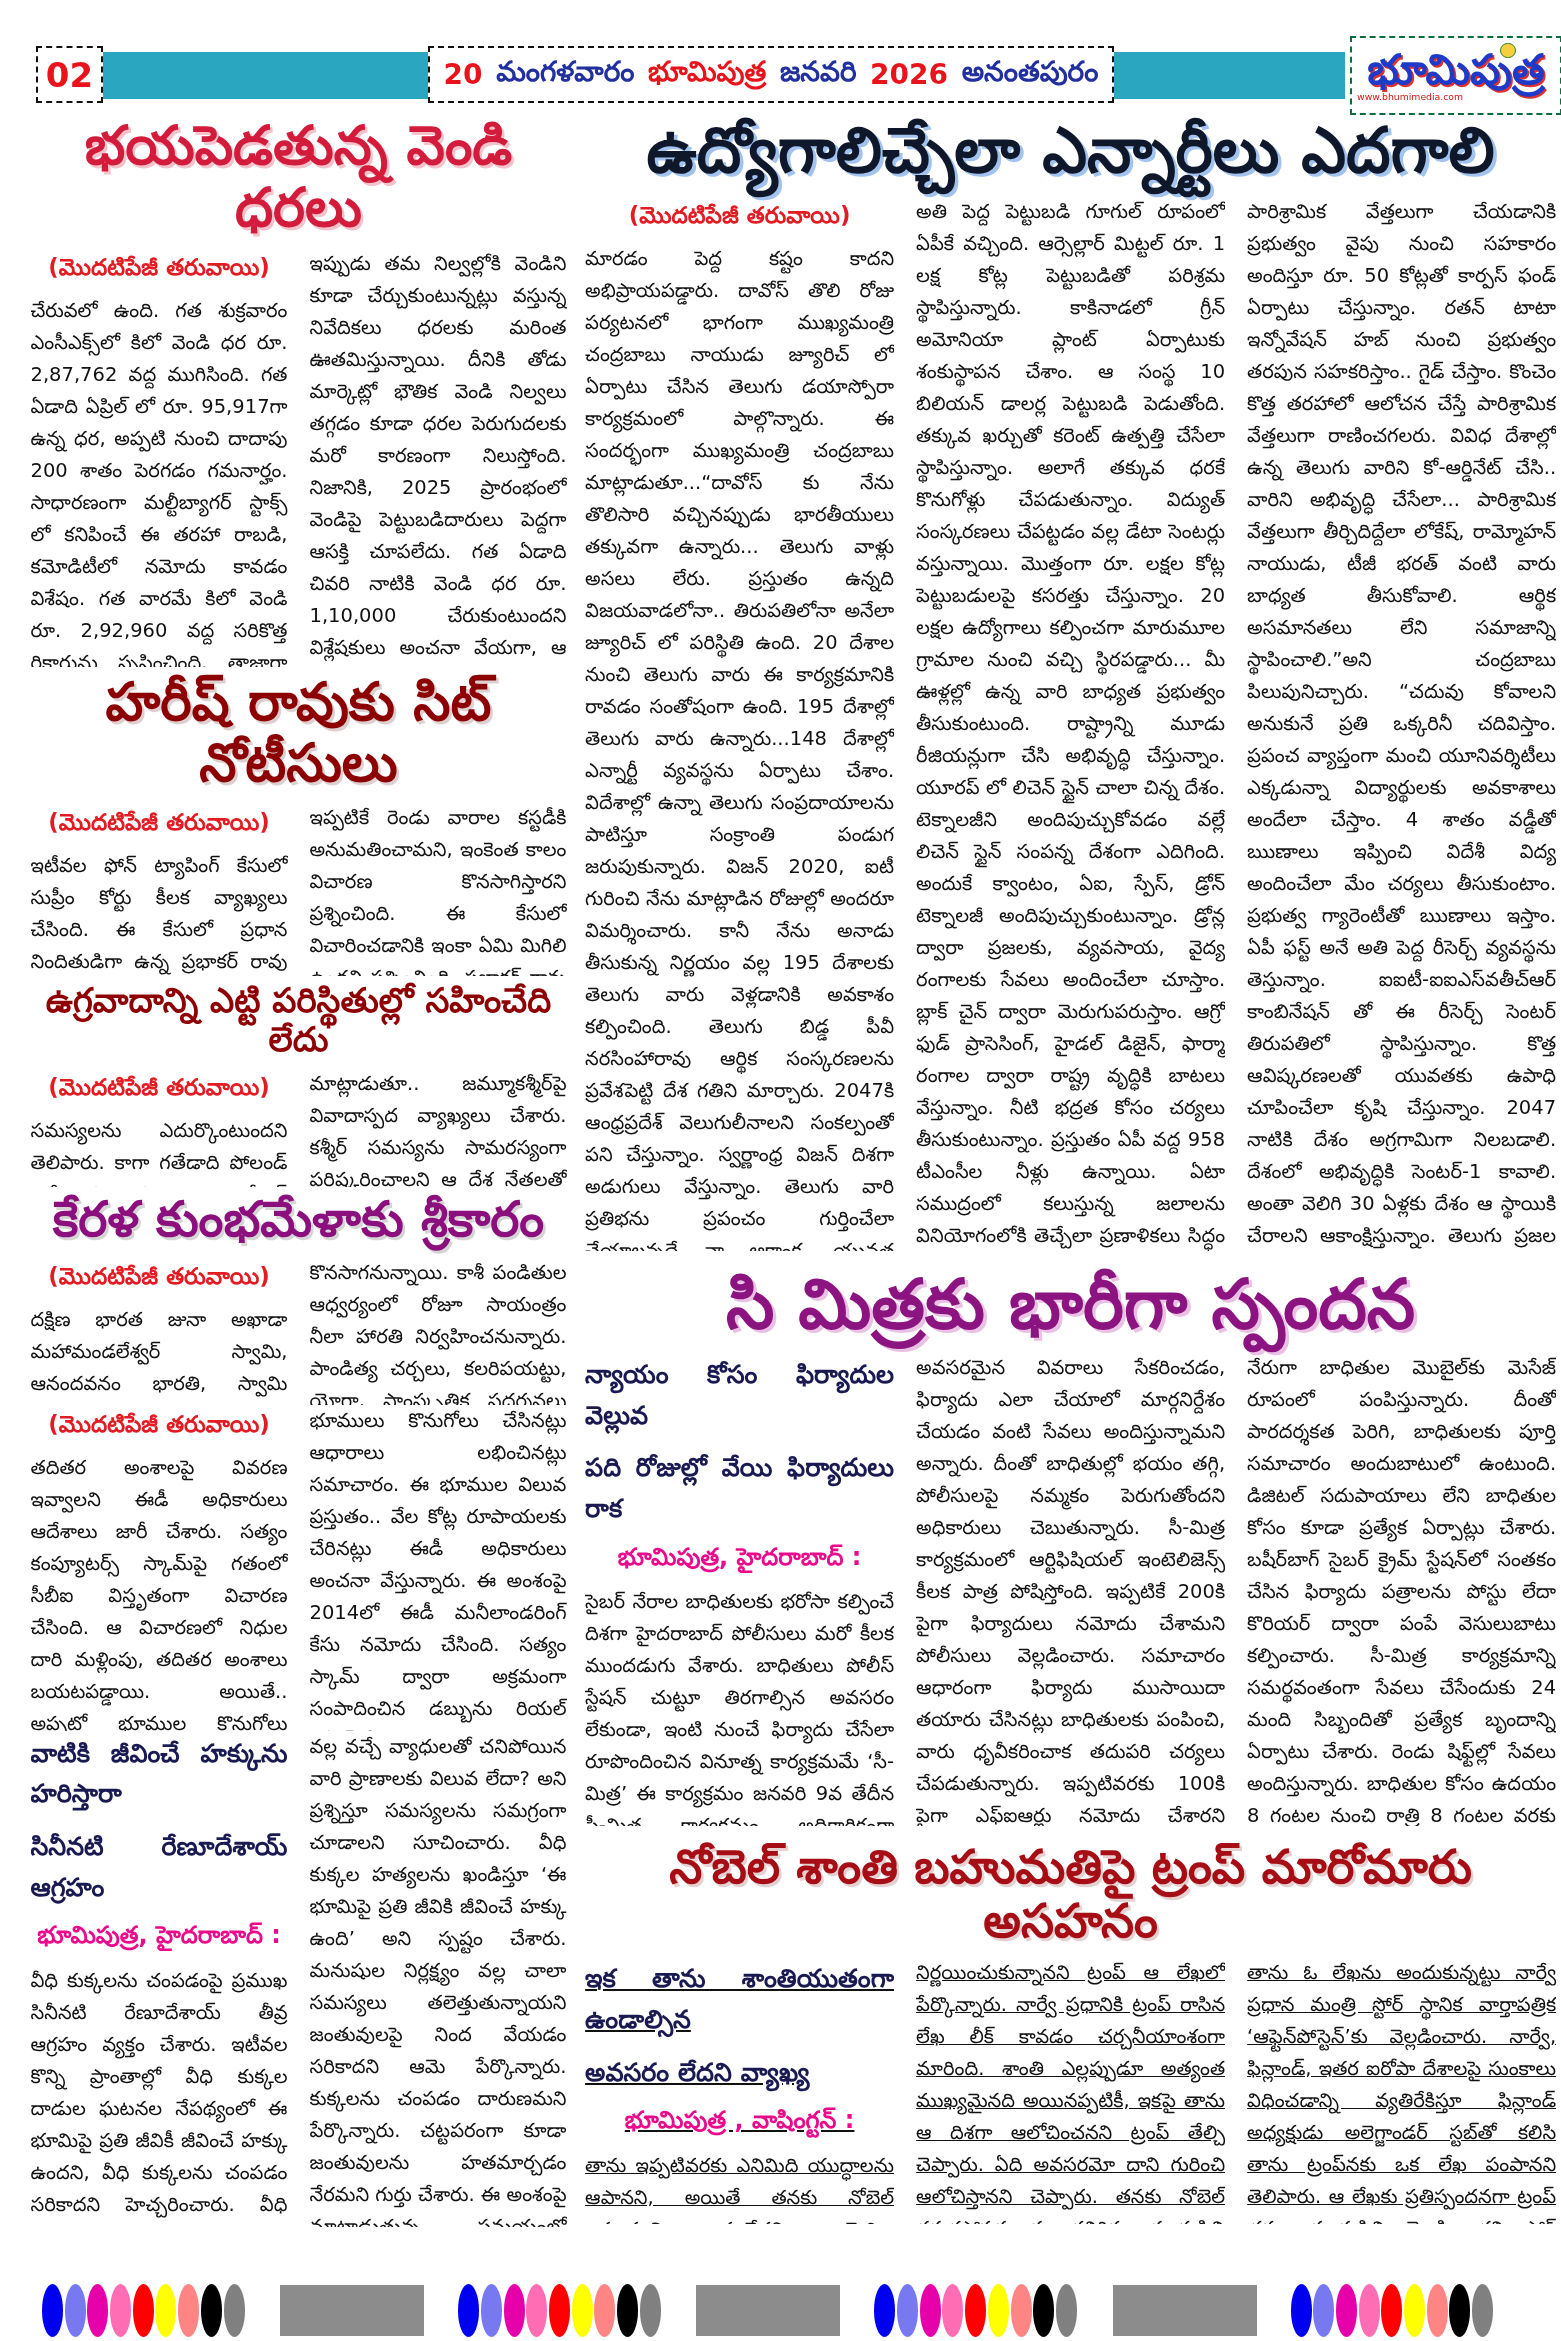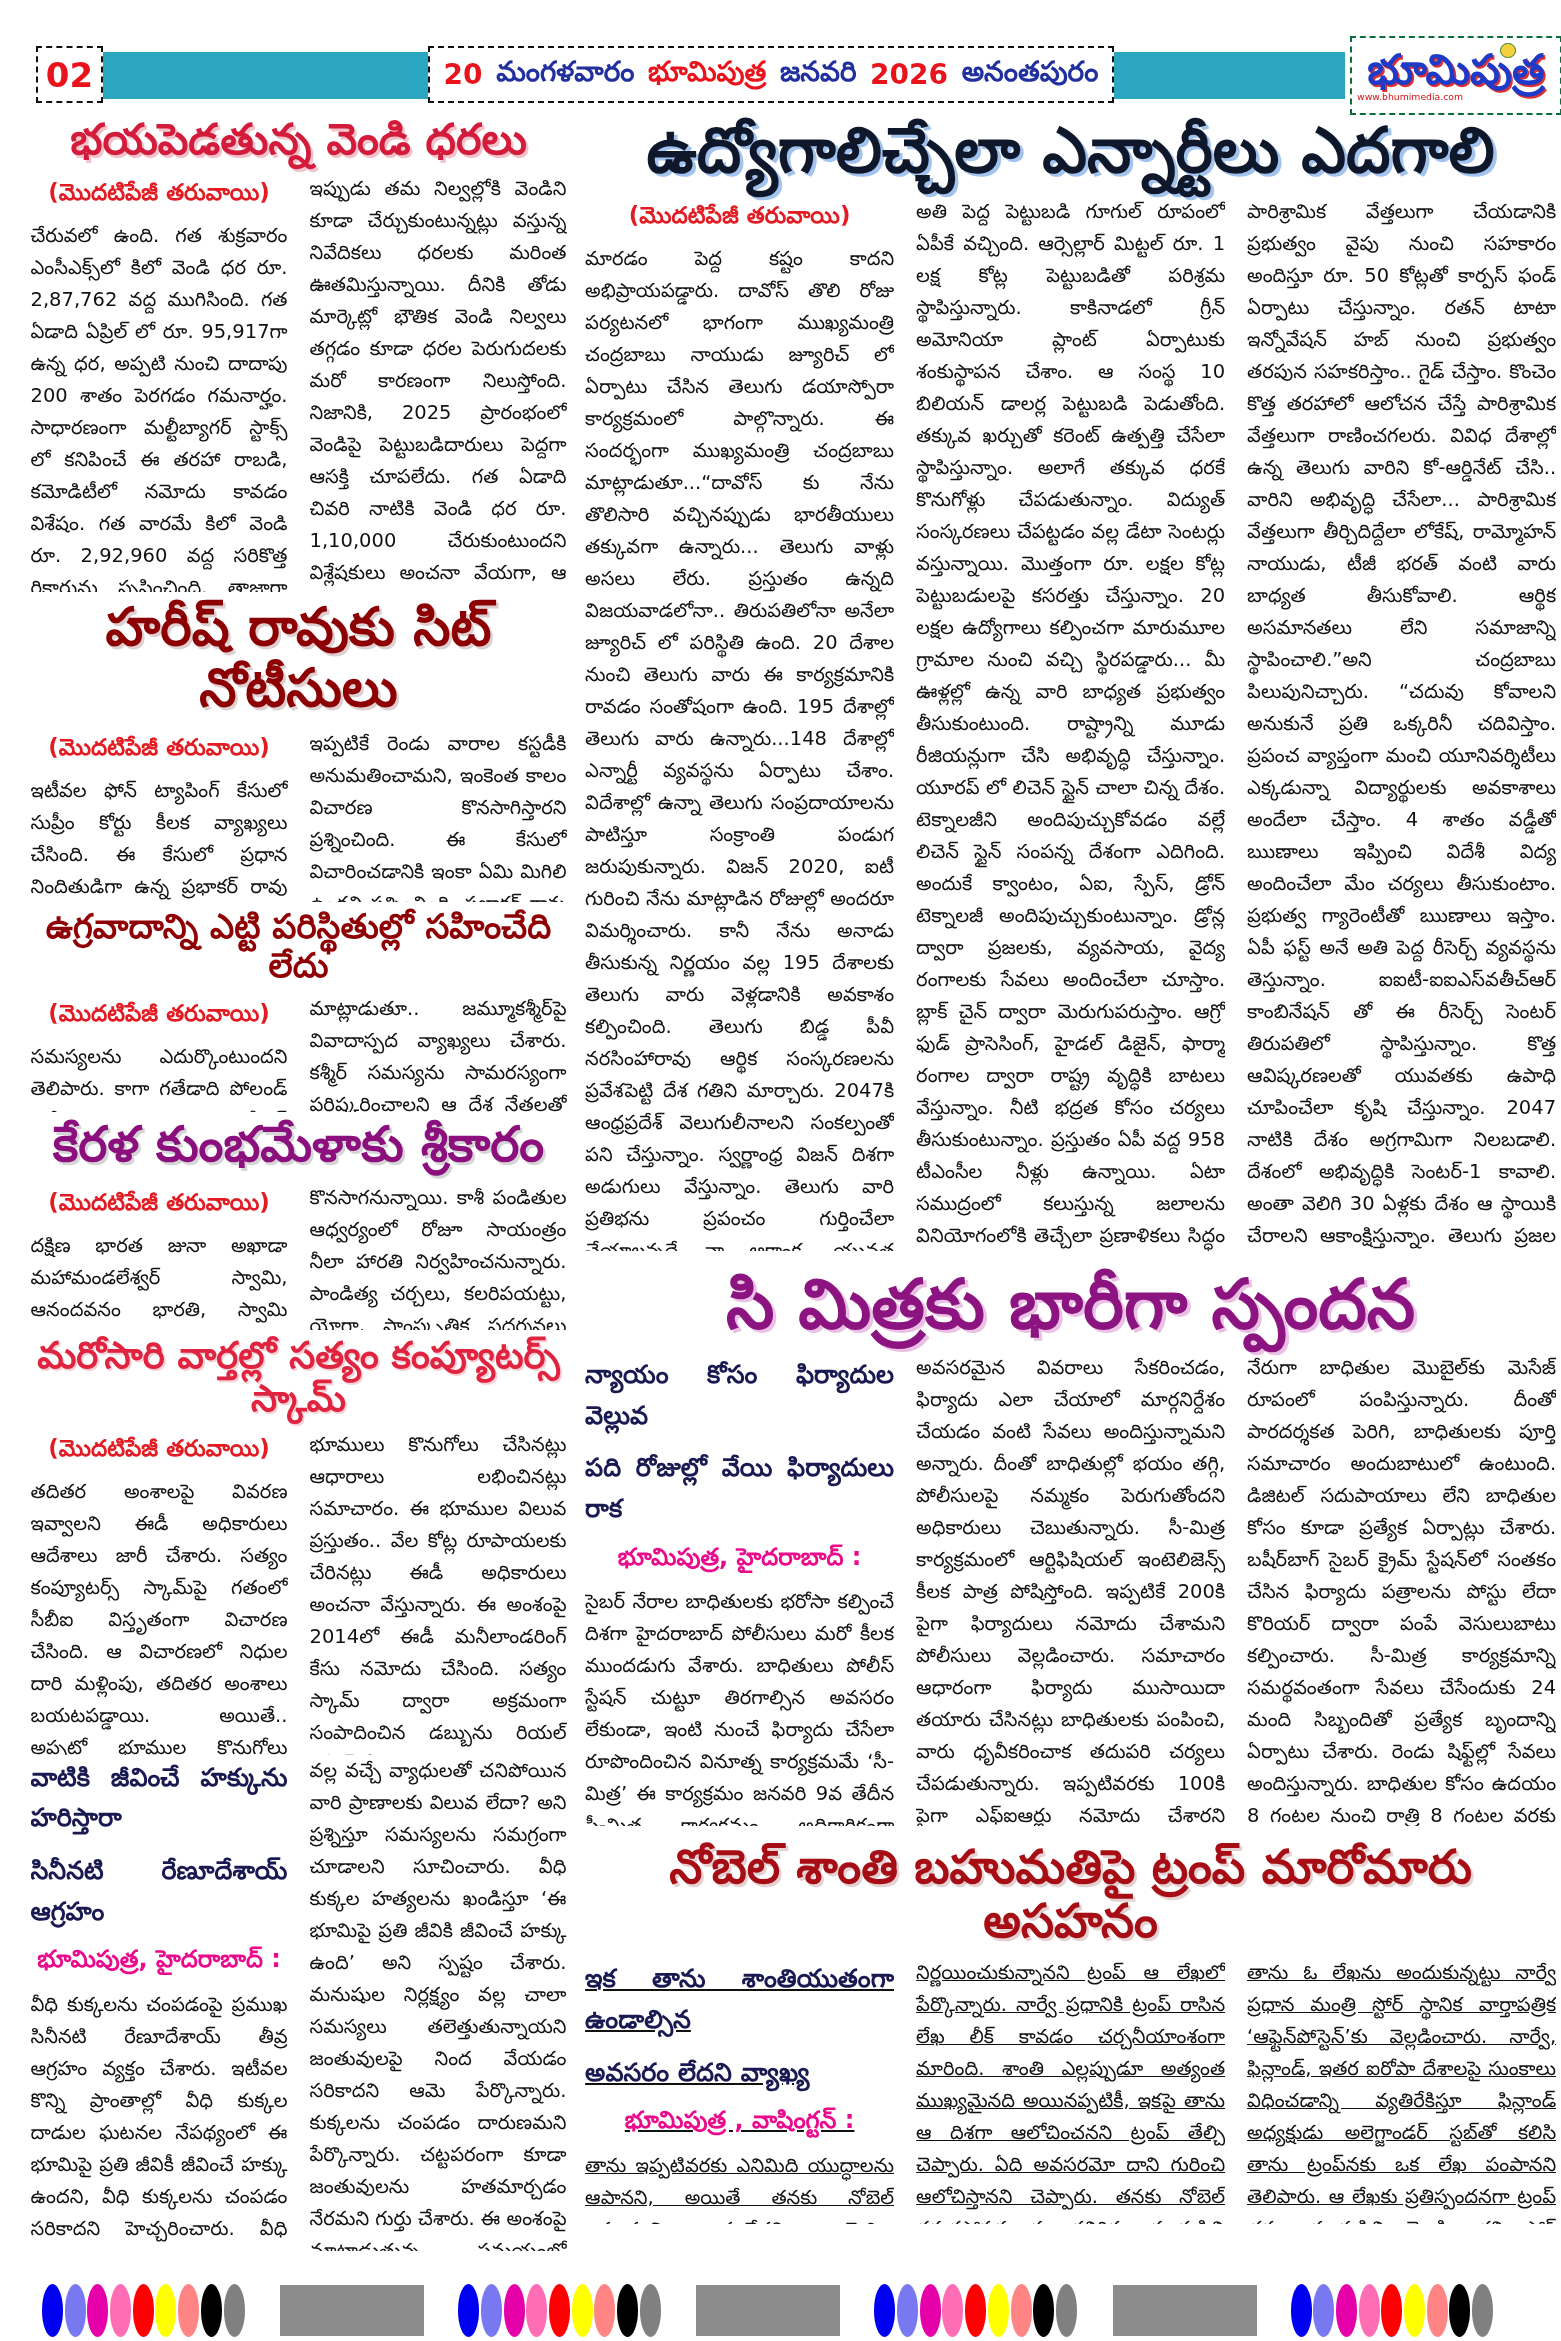--- a/index.html
+++ b/index.html
@@ -20,21 +20,21 @@
               text-shadow:1.7px 1.7px 0 #e03030;}
   .logo-web{font-size:9.3px;color:#d01616;align-self:flex-start;margin-left:5.1px;}
   .globe{position:absolute;top:5.1px;right:44px;width:13.6px;height:13.6px;border-radius:50%;
          background:#f4d03f;border:1.7px solid #2b7a2b;}
   
   .main{position:absolute;top:110px;left:30.5px;width:1525px;display:flex;gap:18.6px;}
   .col-left{width:536px;flex:none;}
   .col-right{width:971px;flex:none;}
   .article{width:100%;overflow:hidden;}
   .headline{text-align:center;font-weight:bold;line-height:1.15;margin:5.1px 0 8.5px 0;}
-  .hl-silver{font-size:43px;color:#D31C3C;text-shadow:2.5px 2.5px 0 rgba(230,120,140,.45);}
+  .hl-silver{font-size:54px;color:#D31C3C;text-shadow:2.5px 2.5px 0 rgba(230,120,140,.45);}
   .hl-harish{font-size:53px;color:#8C0003;text-shadow:2.5px 2.5px 0 rgba(160,120,120,.35);}
   .hl-terror{font-size:34px;color:#8F0005;text-align:center;}
   .hl-kerala{font-size:49px;color:#8C0F7E;text-shadow:2.5px 2.5px 0 rgba(150,150,150,.4);}
   .hl-satyam{font-size:37px;color:#E0243F;text-shadow:1.7px 1.7px 0 rgba(240,160,170,.5);}
   .hl-dogs{font-size:44px;color:#E0244A;text-shadow:1.7px 1.7px 0 rgba(240,160,170,.5);}
   .hl-nri{font-size:63px;color:#0f172a;text-shadow:3.4px 3.4px 0 rgba(140,180,235,.8);}
   .hl-cmitra{font-size:69px;color:#8C1480;text-shadow:3.4px 3.4px 0 rgba(220,150,210,.6);}
   .hl-trump{font-size:47px;color:#A60D15;text-shadow:2.5px 2.5px 0 rgba(190,140,140,.4);}
   .cont-note{color:#E31B23;font-weight:bold;font-size:23px;text-align:center;margin:3.4px 0 12px 0;}
   .bold-subhead{color:#1A1A52;font-weight:bold;font-size:25.4px;line-height:1.6;margin:1.7px 0 12px 0;}
@@ -130,21 +130,20 @@
             <div class="cont-note">(మొదటిపేజీ తరువాయి)</div>
             <span>దక్షిణ భారత జునా అఖాడా మహామండలేశ్వర్ స్వామి, ఆనందవనం భారతి, స్వామి అభినవ బాలానంద బైరవ నేతృత్వంలో ఈ కార్యక్రమాలు</span>
           </div>
           <div class="tcol">
             <span>కొనసాగనున్నాయి. కాశీ పండితుల ఆధ్వర్యంలో రోజూ సాయంత్రం నీలా హారతి నిర్వహించనున్నారు. పాండిత్య చర్చలు, కలరిపయట్టు, యోగా, సాంస్కృతిక ప్రదర్శనలు ఏర్పాటు చేశారు.</span>
           </div>
         </div>
       </div>
 
       <div class="article satyam">
-        <div class="headline hl-satyam">మరోసారి వార్తల్లో సత్యం కంప్యూటర్స్ స్కామ్</div>
         <div class="cols">
           <div class="tcol">
             <div class="cont-note">(మొదటిపేజీ తరువాయి)</div>
             <span>తదితర అంశాలపై వివరణ ఇవ్వాలని ఈడీ అధికారులు ఆదేశాలు జారీ చేశారు. సత్యం కంప్యూటర్స్ స్కామ్‌పై గతంలో సీబీఐ విస్తృతంగా విచారణ చేసింది. ఆ విచారణలో నిధుల దారి మళ్లింపు, తదితర అంశాలు బయటపడ్డాయి. అయితే.. అప్పట్లో భూముల కొనుగోలు అంశం పూర్తిస్థాయిలో వెలుగులోకి రాలేదని ఈడీ అధికారులు చెబుతున్నారు. హైదరాబాద్ పరిసరాల్లో వందల ఎకరాల భూములు ఈడీ విచారణలో అత్యంత కీలకంగా మారాయి. హైదరాబాద్ చుట్టుపక్కల ప్రాంతాల్లో భారీగా</span>
           </div>
           <div class="tcol">
             <span>భూములు కొనుగోలు చేసినట్లు ఆధారాలు లభించినట్లు సమాచారం. ఈ భూముల విలువ ప్రస్తుతం.. వేల కోట్ల రూపాయలకు చేరినట్లు ఈడీ అధికారులు అంచనా వేస్తున్నారు. ఈ అంశంపై 2014లో ఈడీ మనీలాండరింగ్ కేసు నమోదు చేసింది. సత్యం స్కామ్ ద్వారా అక్రమంగా సంపాదించిన డబ్బును రియల్ ఎస్టేట్‌లో పెట్టుబడి పెట్టడం, బినామీ పేర్లతో భూములు కొనుగోలు చేయడం షెల్ కంపెనీల ద్వారా లావాదేవీలు నిర్వహించడం వంటి అంశాలపై ఈడీ కేసు నమోదు చేసింది. ఇప్పుడు అదే కేసులో భాగంగా జన్వాడ భూ వ్యవహారం మళ్లీ తెరపైకి వచ్చింది.</span>
           </div>
         </div>
       </div>

